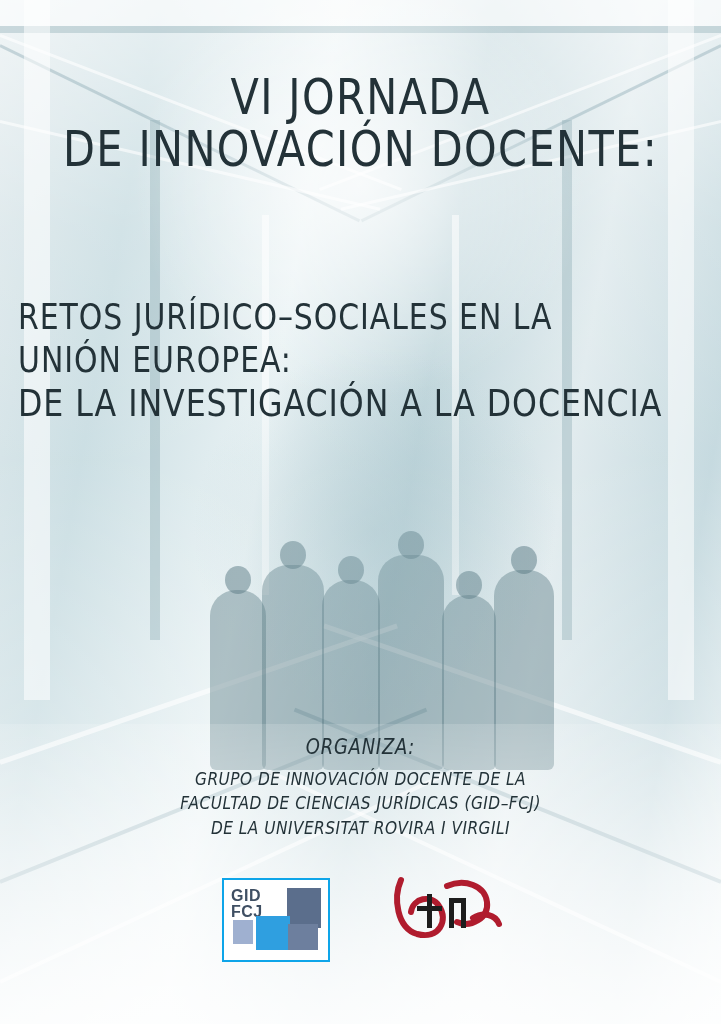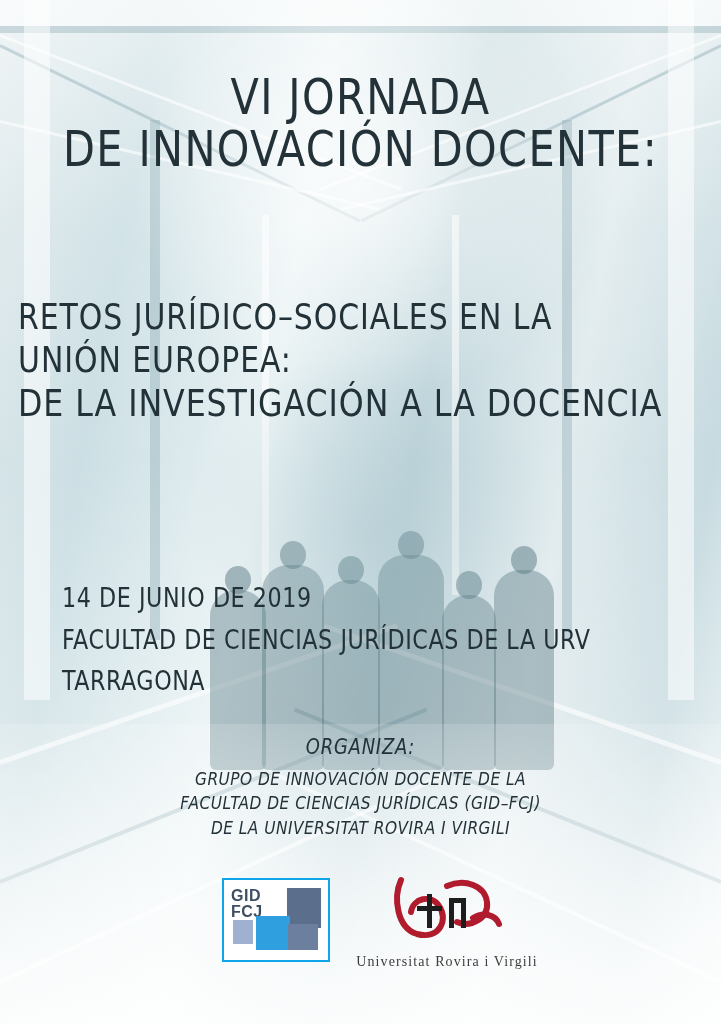--- a/index.html
+++ b/index.html
@@ -273,25 +273,20 @@
       <div class="t1">VI JORNADA</div>
       <div class="t2">DE INNOVACIÓN DOCENTE:</div>
     </div>
 
     <div class="subtitle-block">
       <div class="s-line">RETOS JURÍDICO–SOCIALES EN LA</div>
       <div class="s-line">UNIÓN EUROPEA:</div>
       <div class="s-line big">DE LA INVESTIGACIÓN A LA DOCENCIA</div>
     </div>
 
-    <div class="details">
-      <div class="d-line">14 DE JUNIO DE 2019</div>
-      <div class="d-line">FACULTAD DE CIENCIAS JURÍDICAS DE LA URV</div>
-      <div class="d-line">TARRAGONA</div>
-    </div>
 
     <div class="organiza">
       <div class="org-title">ORGANIZA:</div>
       <div class="org-line">GRUPO DE INNOVACIÓN DOCENTE DE LA</div>
       <div class="org-line">FACULTAD DE CIENCIAS JURÍDICAS (GID–FCJ)</div>
       <div class="org-line">DE LA UNIVERSITAT ROVIRA I VIRGILI</div>
     </div>
 
     <div class="logos">
 
@@ -316,18 +311,17 @@
             </g>
             <g fill="#1d1d1d">
               <rect x="40" y="22" width="5" height="34"></rect>
               <rect x="30" y="34" width="25" height="5"></rect>
               <rect x="62" y="26" width="5" height="30"></rect>
               <rect x="74" y="26" width="5" height="30"></rect>
               <rect x="62" y="26" width="17" height="5"></rect>
             </g>
           </svg>
         </div>
-        <div class="urv-name">Universitat Rovira i Virgili</div>
       </div>
 
     </div>
   </div>
 </div>
 
 </body></html>

